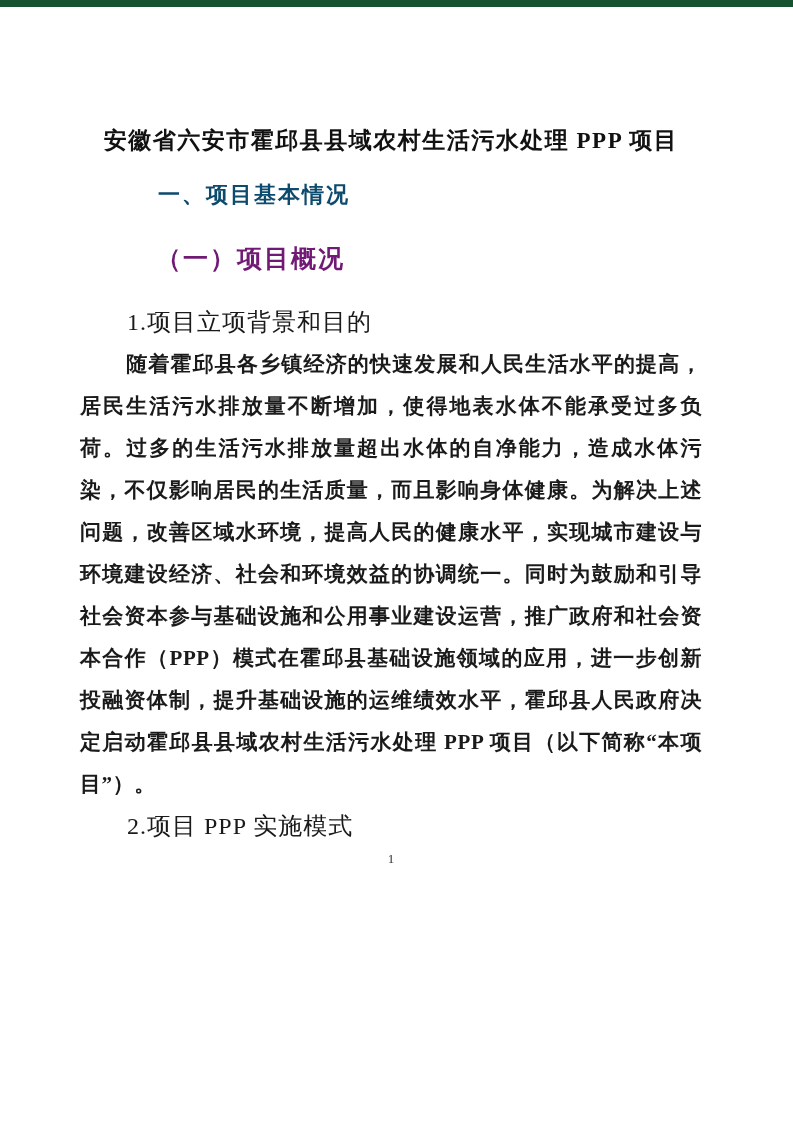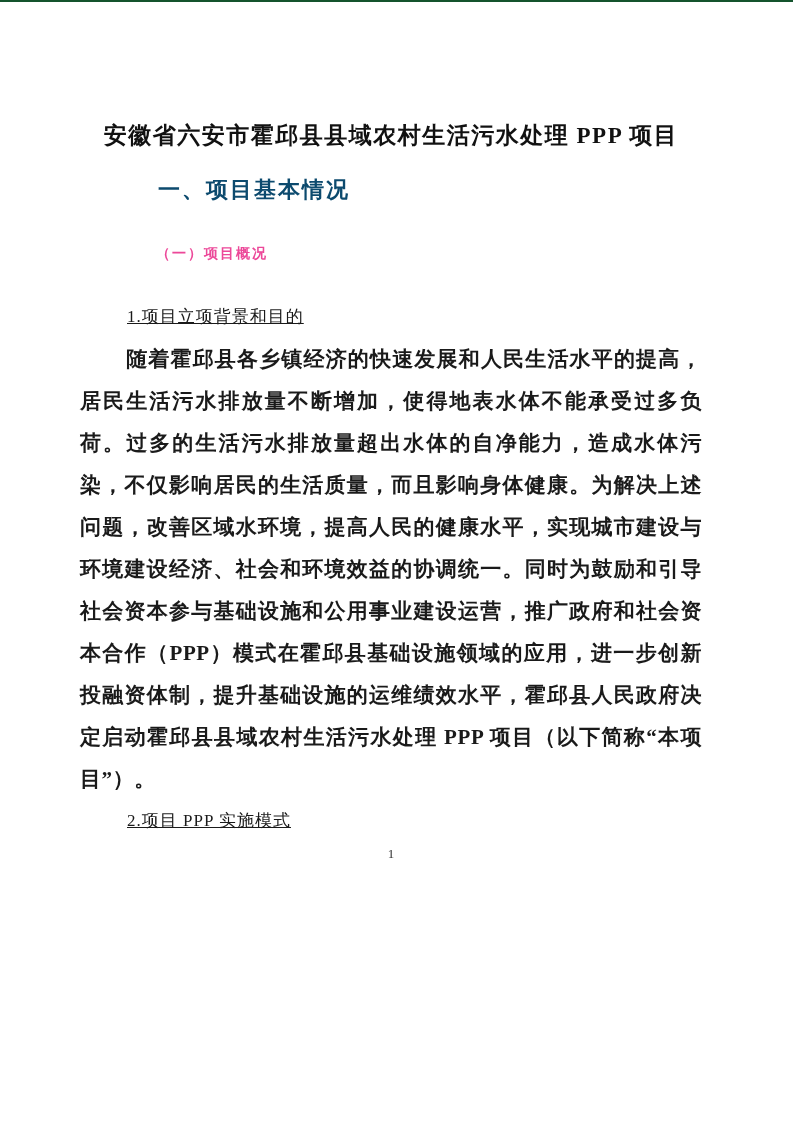--- a/index.html
+++ b/index.html
@@ -4,21 +4,21 @@
 <style>
   * { margin: 0; padding: 0; box-sizing: border-box; }
   html, body { background: #ffffff; }
   .page {
     position: relative;
     width: 793px;
     height: 1122px;
     margin: 0 auto;
     background: #ffffff;
     overflow: hidden;
-    border-top: 2px solid #14532d;
+    border-top: 7px solid #14532d;
     padding: 119px 91px 0 80px;
     font-family: "Liberation Serif", "DejaVu Serif", serif;
     color: #1a1a1a;
   }
   .doc-title {
     text-align: center;
     font-size: 23px;
     font-weight: bold;
     line-height: 30px;
     letter-spacing: 1.5px;
@@ -30,33 +30,32 @@
     padding-left: 78px;
     font-size: 22px;
     font-weight: bold;
     line-height: 30px;
     letter-spacing: 2px;
     color: #0c4a6e;
   }
   .h2 {
     margin-top: 34px;
     padding-left: 76px;
-    font-size: 14px;
+    font-size: 25px;
     font-weight: bold;
     line-height: 30px;
     letter-spacing: 2px;
-    color: #ec4899;
+    color: #701a75;
   }
   .h3 {
-    font-size: 17px;
+    font-size: 24px;
     font-weight: normal;
     line-height: 42px;
     padding-left: 47px;
     letter-spacing: 1px;
-    text-decoration: underline;
   }
   .h3.first { margin-top: 27px; }
   .para {
     font-size: 21px;
     line-height: 42px;
     text-align: justify;
     text-indent: 2.2em;
     letter-spacing: 0.6px;
     word-break: break-all;
     font-weight: bold;

